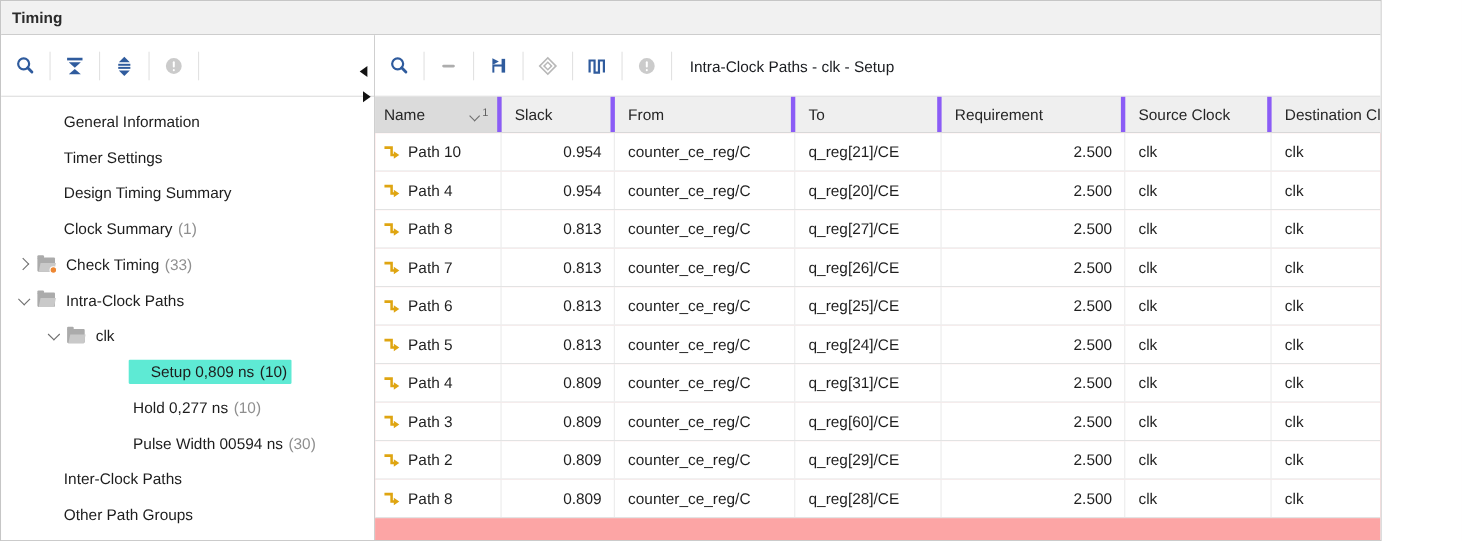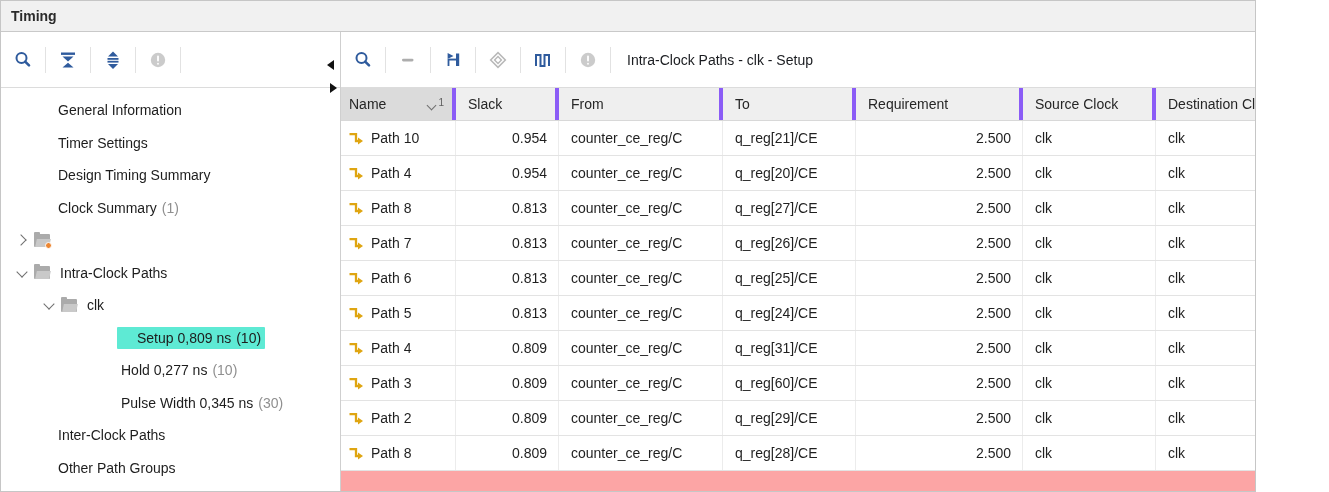--- a/index.html
+++ b/index.html
@@ -146,20 +146,21 @@
     <span class="expander none"></span>
 
     <span class="sel-wrap"><span class="lbl">Clock Summary</span><span class="cnt">(1)</span></span>
   </div>
 
   <div class="tree-item depth-1 has-exp">
     <span class="expander collapsed"></span>
     <span class="folder">
               <span class="dot"></span>
             </span>
+    <span class="sel-wrap"><span class="lbl">Check Timing</span><span class="cnt">(33)</span></span>
   </div>
 
   <div class="tree-item depth-1 has-exp">
     <span class="expander expanded"></span>
     <span class="folder"></span>
     <span class="sel-wrap"><span class="lbl">Intra-Clock Paths</span></span>
   </div>
 
   <div class="tree-item depth-2 has-exp">
     <span class="expander expanded"></span>
@@ -175,21 +176,21 @@
 
   <div class="tree-item depth-3">
     <span class="expander none"></span>
 
     <span class="sel-wrap"><span class="lbl">Hold 0,277 ns</span><span class="cnt">(10)</span></span>
   </div>
 
   <div class="tree-item depth-3">
     <span class="expander none"></span>
 
-    <span class="sel-wrap"><span class="lbl">Pulse Width 0,345 ns</span><span class="cnt">(30)</span></span>
+    <span class="sel-wrap"><span class="lbl">Pulse Width 00594 ns</span><span class="cnt">(30)</span></span>
   </div>
 
   <div class="tree-item depth-1">
     <span class="expander none"></span>
 
     <span class="sel-wrap"><span class="lbl">Inter-Clock Paths</span></span>
   </div>
 
   <div class="tree-item depth-1">
     <span class="expander none"></span>

